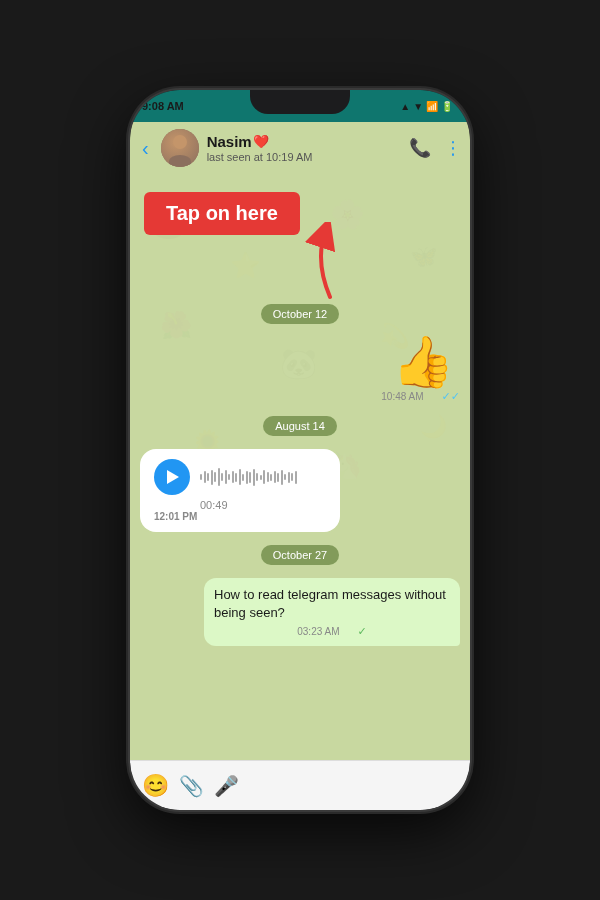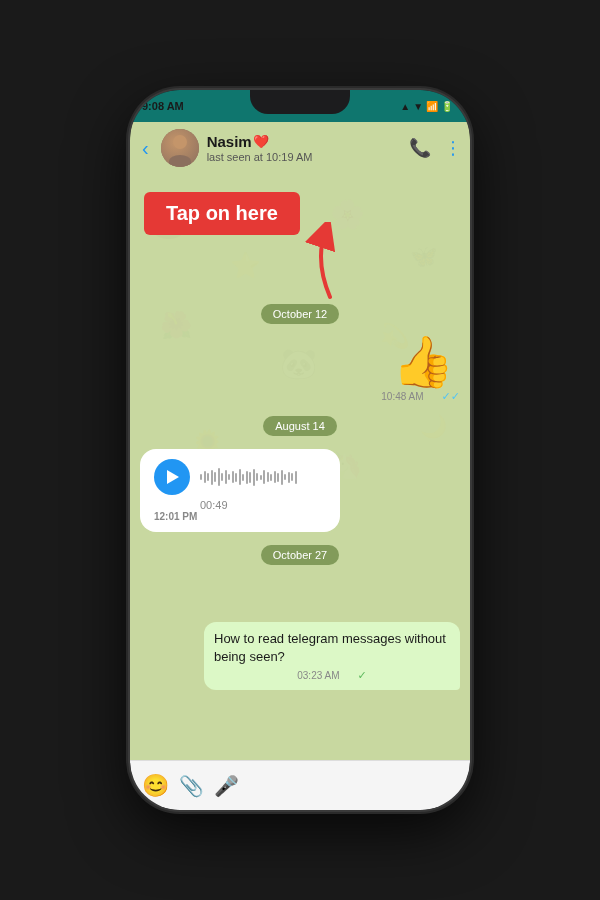--- a/index.html
+++ b/index.html
@@ -245,21 +245,20 @@
     .message-bubble {
       max-width: 80%;
       padding: 8px 10px;
       border-radius: 12px;
       position: relative;
     }
 
     .message-bubble.outgoing {
       background: #dcf8c6;
       border-bottom-right-radius: 4px;
-      margin-top: 44px;
     }
 
     .message-text {
       font-size: 13px;
       color: #1a1a1a;
       line-height: 1.4;
     }
 
     .message-meta {
       display: flex;

